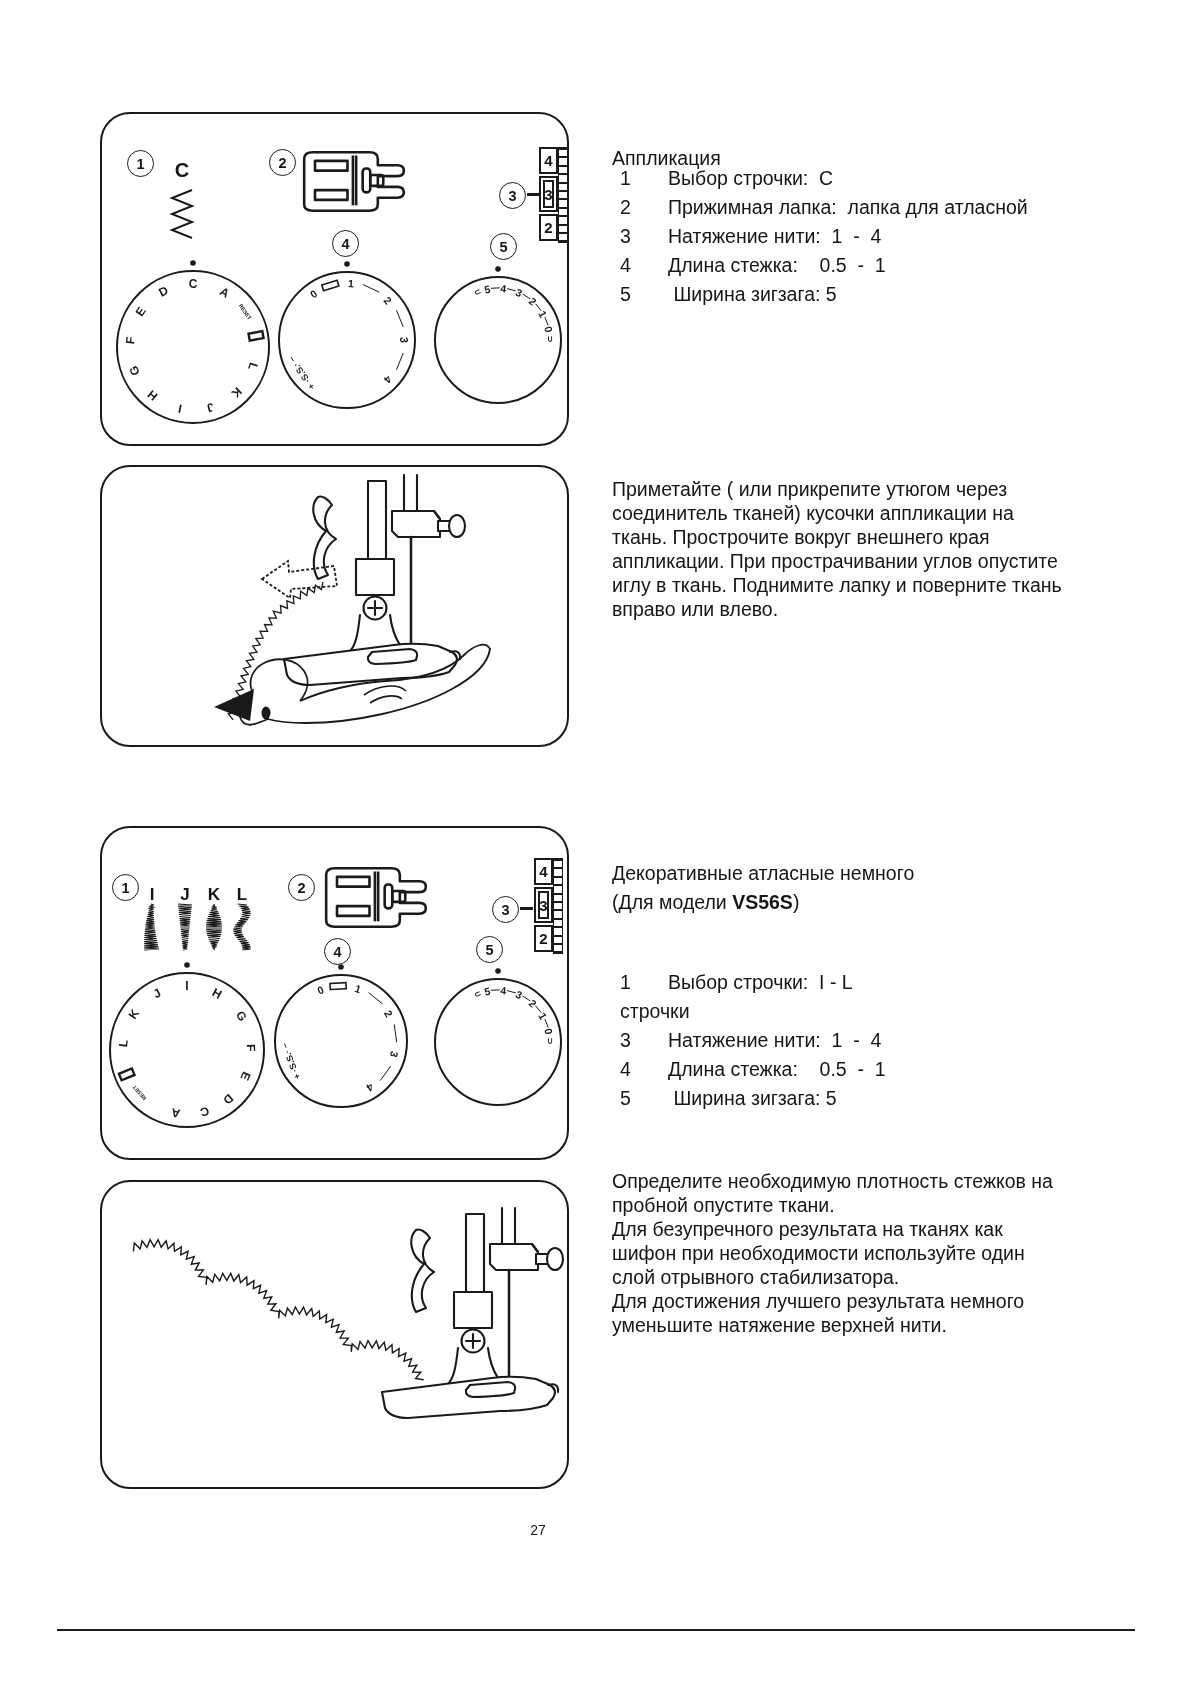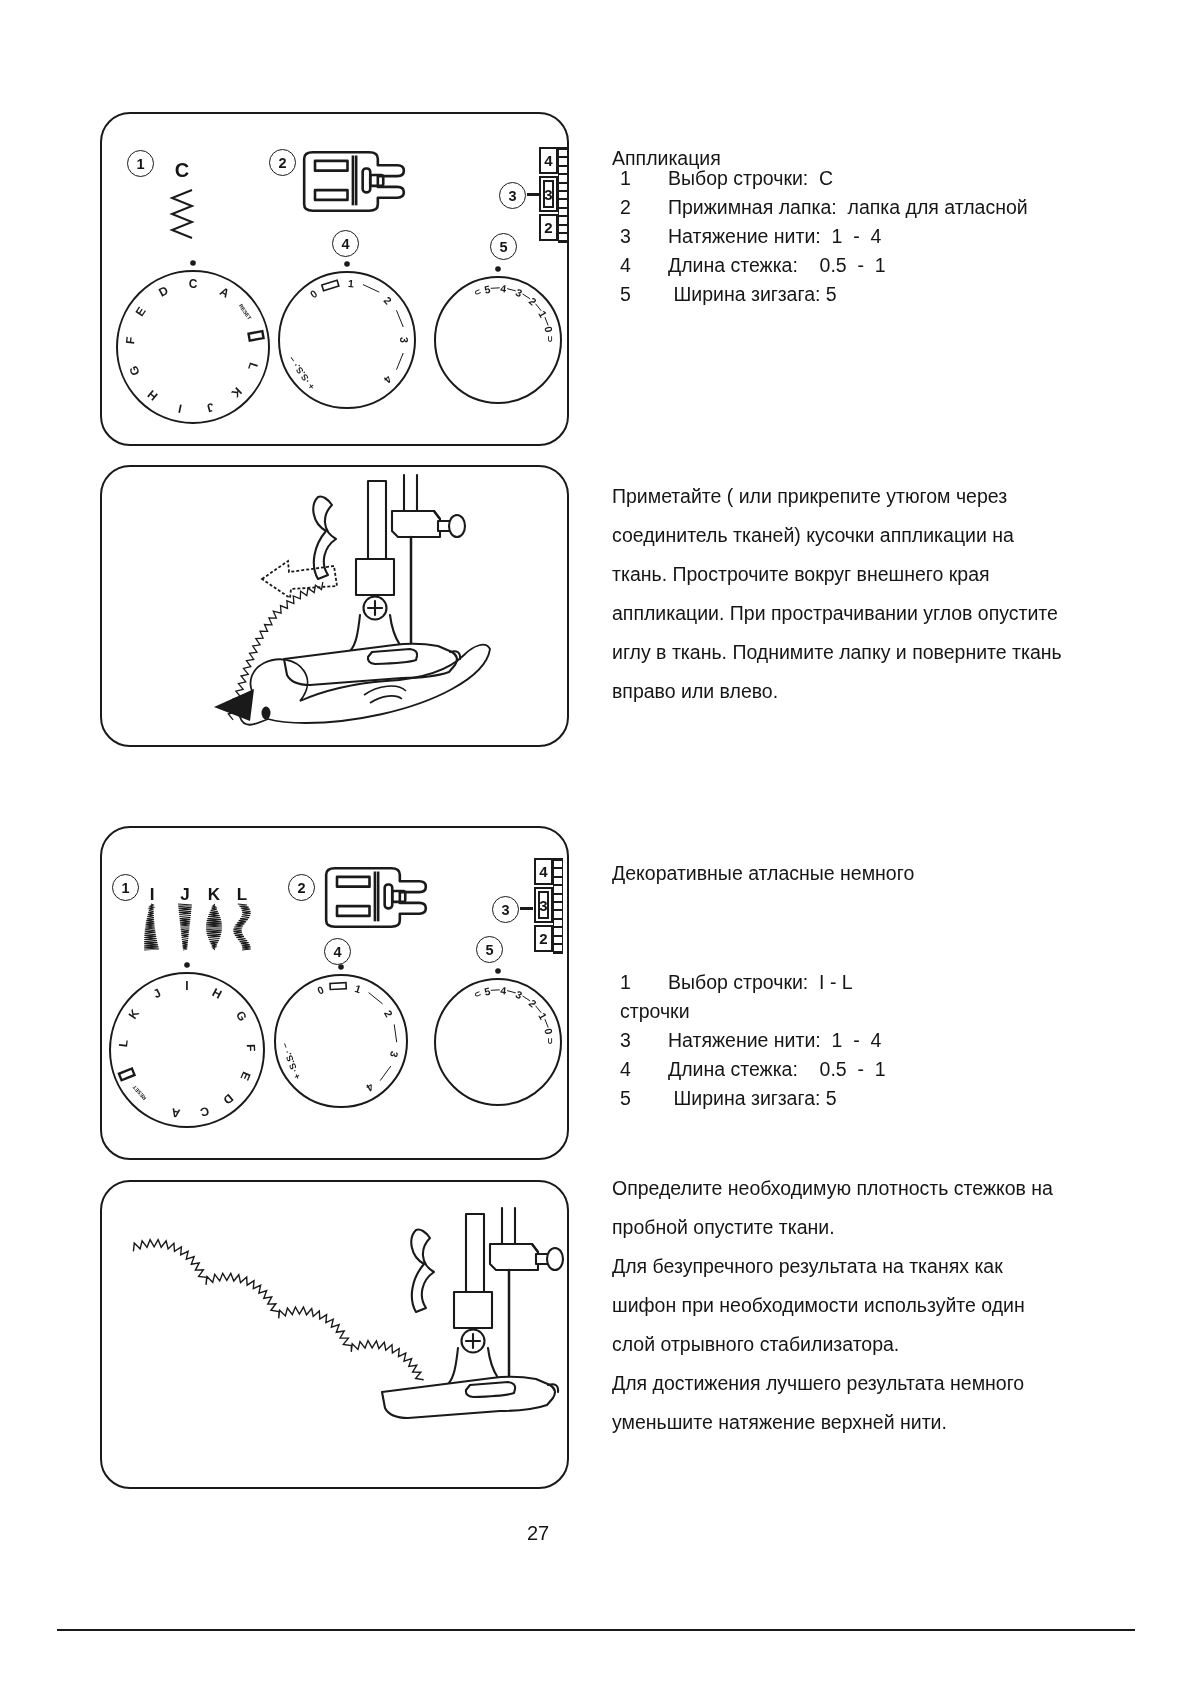--- a/index.html
+++ b/index.html
@@ -16,24 +16,24 @@
   .tcol{width:19px;display:flex;flex-direction:column;}
   .tcell{border:2.2px solid #1a1a1a;display:flex;align-items:center;justify-content:center;
          font-weight:700;font-size:15px;background:#fff;box-sizing:border-box;}
   .t4{height:27px;}
   .t3{height:36px;margin:2px 0;padding:2px;}
   .twin{border:2px solid #1a1a1a;width:100%;height:100%;display:flex;align-items:center;justify-content:center;box-sizing:border-box;}
   .t2{height:27px;}
   .tladder{width:10px;height:96px;border:1.6px solid #1a1a1a;box-sizing:border-box;
            background:repeating-linear-gradient(to bottom,#1a1a1a 0 2px,transparent 2px 8.4px);}
   .rc{position:absolute;left:612px;width:470px;font-size:19.5px;line-height:29px;}
-  .para{white-space:pre-line;line-height:39px;}
+  .para{white-space:pre-line;line-height:24px;}
   .speclist .li{height:29px;line-height:29px;white-space:pre;margin-left:8px;}
   .speclist .num{display:inline-block;width:48px;}
-  .pagenum{position:absolute;left:498px;top:1522px;width:80px;text-align:center;font-size:20px;}
+  .pagenum{position:absolute;left:498px;top:1522px;width:80px;text-align:center;font-size:14px;}
   .bottomrule{position:absolute;left:57px;top:1629px;width:1078px;height:2px;background:#1a1a1a;}
 </style>
 </head>
 <body>
 
 <svg width="0" height="0" style="position:absolute" aria-hidden="true">
   <defs>
     <g id="foot-top" stroke="#1a1a1a" stroke-width="2.4" fill="none" stroke-linejoin="round">
       <path d="M10,2 H62 Q70,2 70,8 V14 H88 Q94,14 94,19 Q94,24 88,24 H70 V34 H88 Q94,34 94,39 Q94,44 88,44 H70 V50 Q70,56 62,56 H10 Q2,56 2,50 V8 Q2,2 10,2 Z"></path>
       <rect x="12" y="10" width="30" height="9"></rect>
@@ -263,20 +263,21 @@
 
   <div class="rc para" style="top:477px;">Приметайте ( или прикрепите утюгом через
 соединитель тканей) кусочки аппликации на
 ткань. Прострочите вокруг внешнего края
 аппликации. При прострачивании углов опустите
 иглу в ткань. Поднимите лапку и поверните ткань
 вправо или влево.</div>
 
   <div class="rc" style="top:859px;">
     <div>Декоративные атласные немного</div>
+    <div><span>(Для модели </span><b>VS56S</b><span>)</span></div>
   </div>
 
   <div class="rc speclist" style="top:968px;">
     <div class="li"><span class="num">1</span><span class="txt">Выбор строчки:  I - L</span></div>
     <div class="li"><span class="txt">строчки</span></div>
     <div class="li"><span class="num">3</span><span class="txt">Натяжение нити:  1  -  4</span></div>
     <div class="li"><span class="num">4</span><span class="txt">Длина стежка:    0.5  -  1</span></div>
     <div class="li"><span class="num">5</span><span class="txt"> Ширина зигзага: 5</span></div>
   </div>
 

